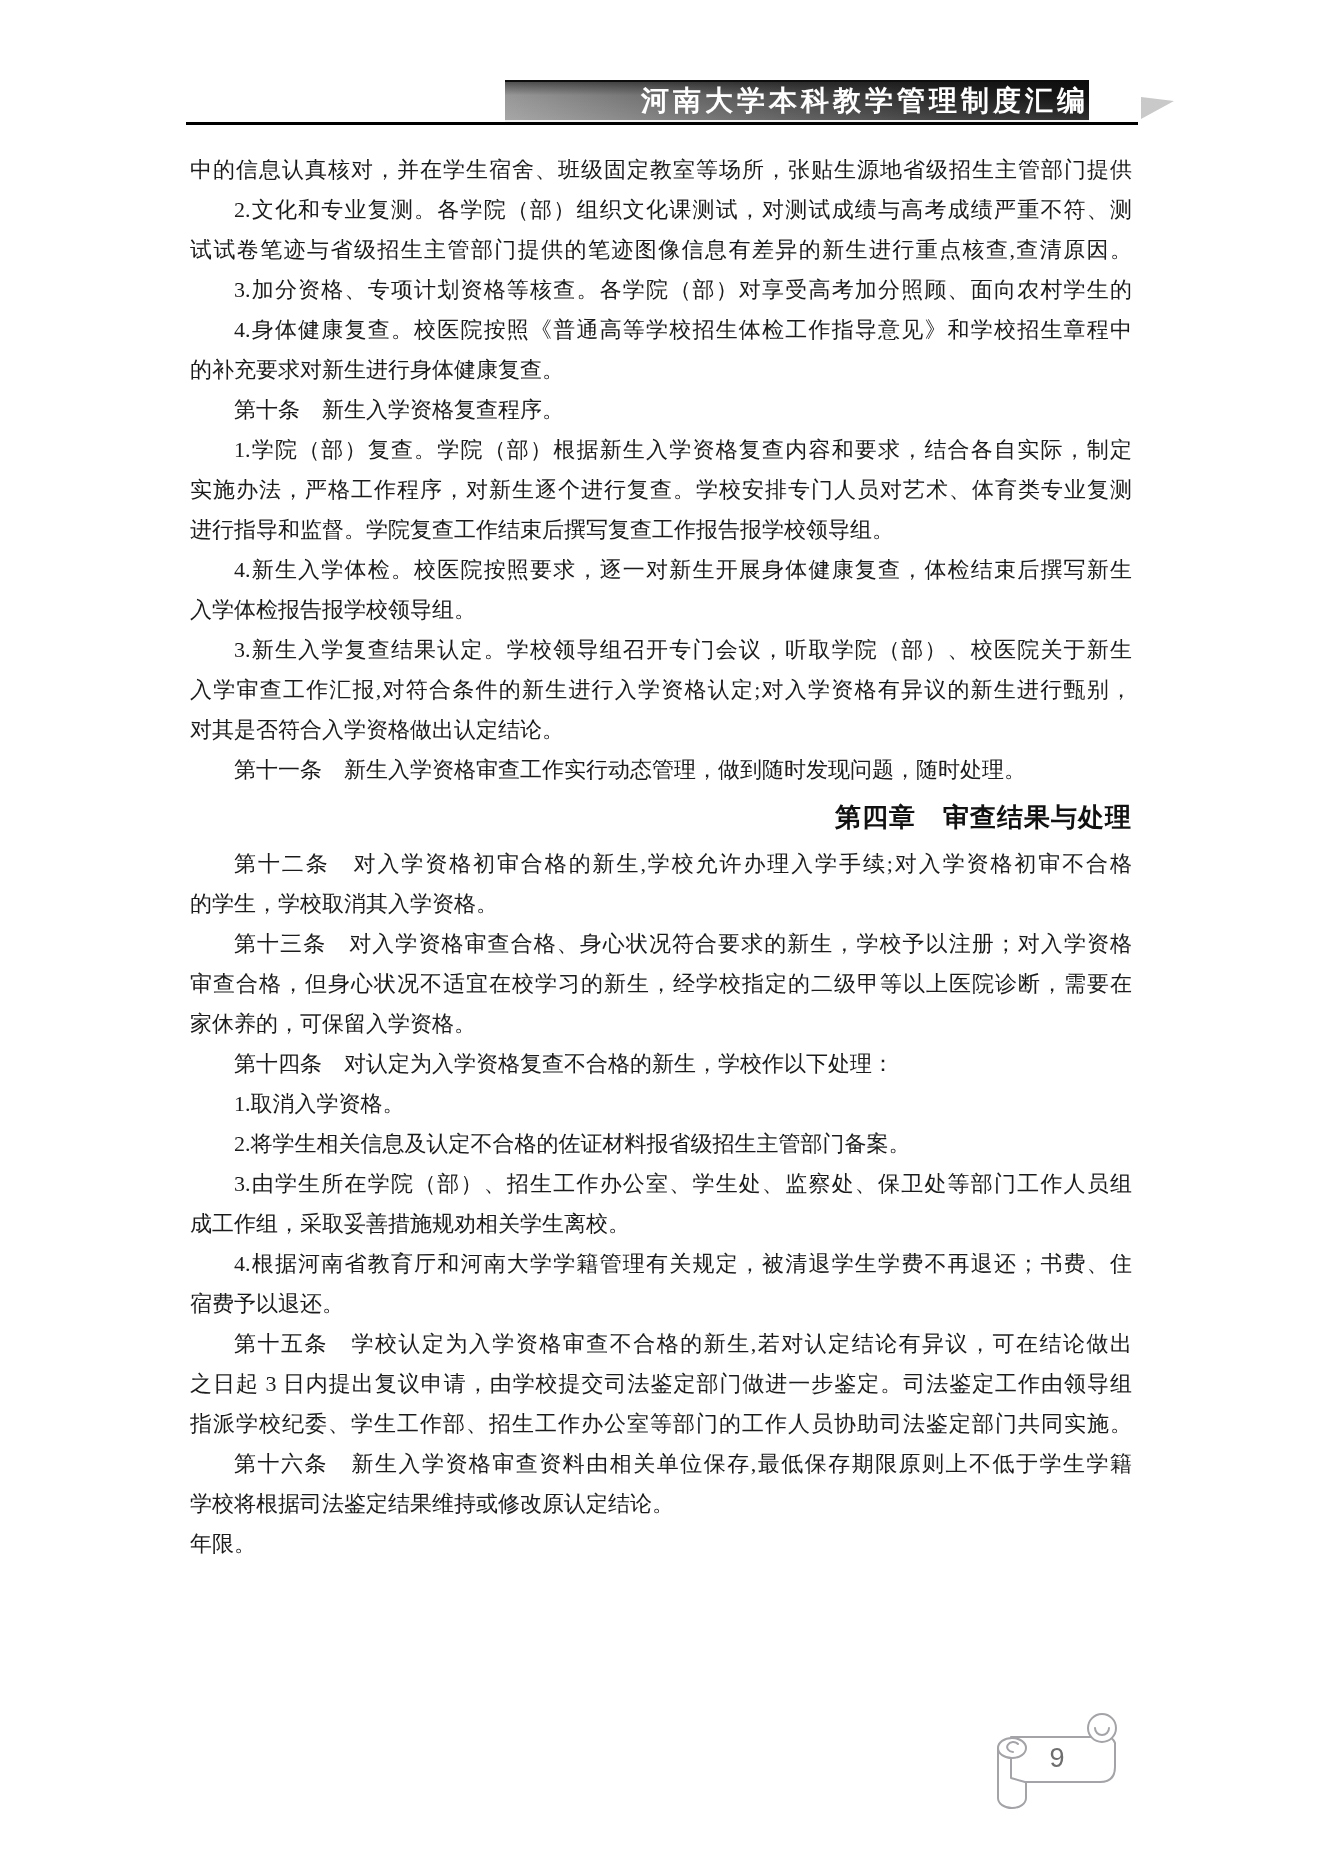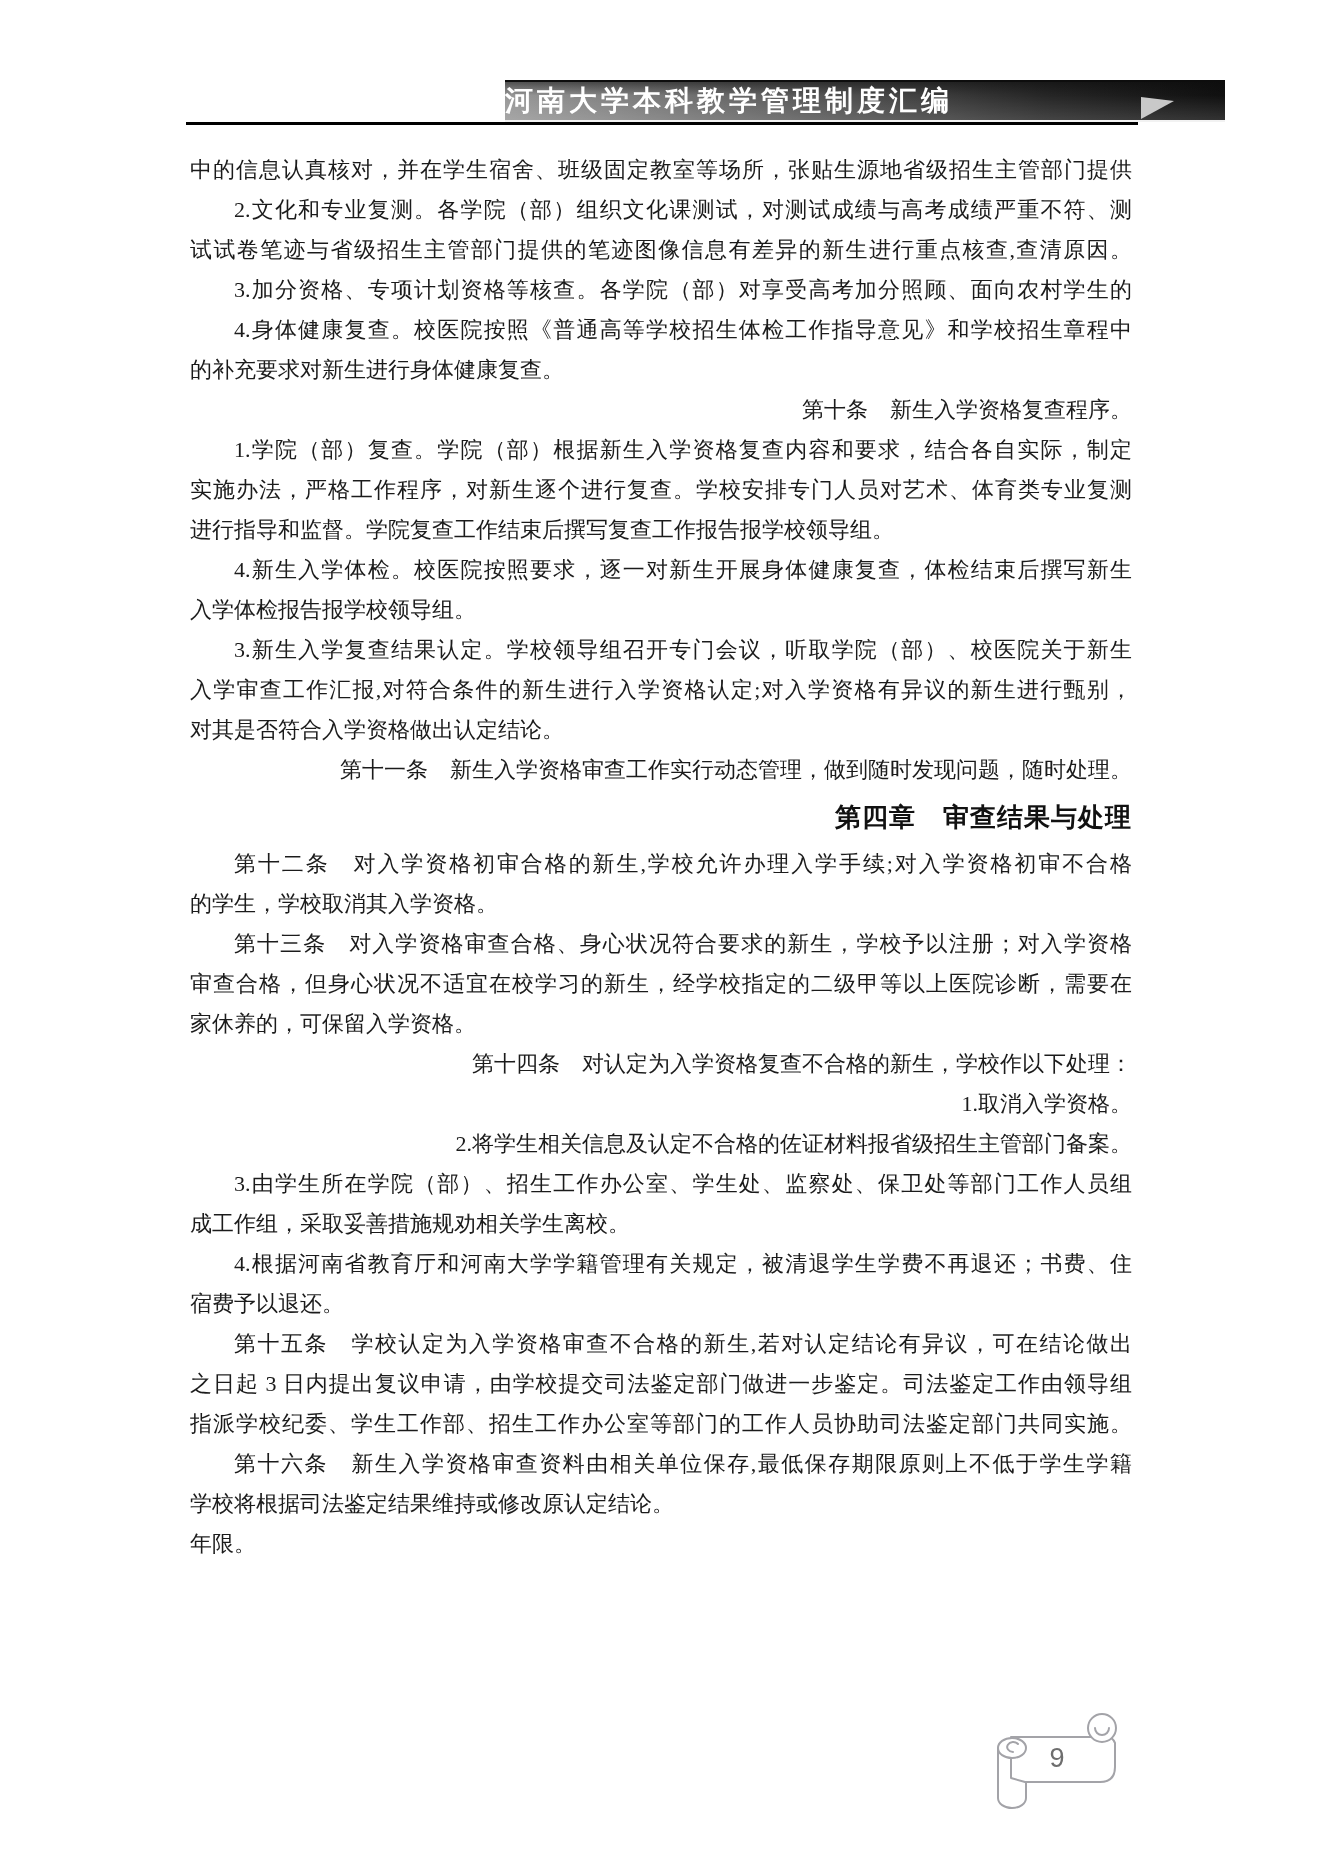--- a/index.html
+++ b/index.html
@@ -5,49 +5,49 @@
   html,body{margin:0;padding:0;background:#ffffff;}
   .page{
     position:relative;
     width:1323px;height:1871px;
     background:#ffffff;
     font-family:"Liberation Serif","DejaVu Serif",serif;
     overflow:hidden;
   }
   
   .header-bar{
-    position:absolute;left:505px;top:80px;width:720px;height:42px;
+    position:absolute;left:505px;top:80px;width:584px;height:42px;
     box-sizing:border-box;
     background:
       linear-gradient(to bottom, rgba(10,10,10,.5) 0%, rgba(255,255,255,0) 35%, rgba(255,255,255,.14) 100%),
       linear-gradient(to right, #989898 0%, #5a5a5a 40%, #262626 75%, #101010 100%);
     border-top:2px solid #0d0d0d;
     border-bottom:2px solid #f2f2f2;
-    display:flex;align-items:center;justify-content:flex-start;
+    display:flex;align-items:center;justify-content:flex-end;
   }
   .header-title{
     color:#ffffff;font-size:28px;font-weight:bold;letter-spacing:4px;
     white-space:nowrap;
   }
   .header-underline{
     position:absolute;left:186px;top:122px;width:952px;height:3px;background:#000000;
   }
   .header-arrow{
     position:absolute;left:1141px;top:97px;width:33px;height:22px;
     background:#c9c9c9;
     clip-path:polygon(0 0, 100% 18%, 0 100%);
   }
   
   .doc{
     position:absolute;left:190px;top:150px;width:942px;
     color:#1b1b1b;font-size:22px;
   }
   .ln{height:40px;line-height:40px;overflow:hidden;}
   .j{text-align:justify;text-align-last:justify;}
-  .ind{text-indent:44px;text-align:right;}
+  .ind{text-indent:44px;}
   .chapter{
     height:40px;line-height:40px;margin:7px 0;
     text-align:right;font-weight:bold;font-size:26px;color:#111111;
     font-family:"Liberation Sans","DejaVu Sans",sans-serif;
     letter-spacing:1px;
   }
   
   .scroll-wrap{position:absolute;left:985px;top:1703px;width:150px;height:115px;}
 </style>
 </head>

